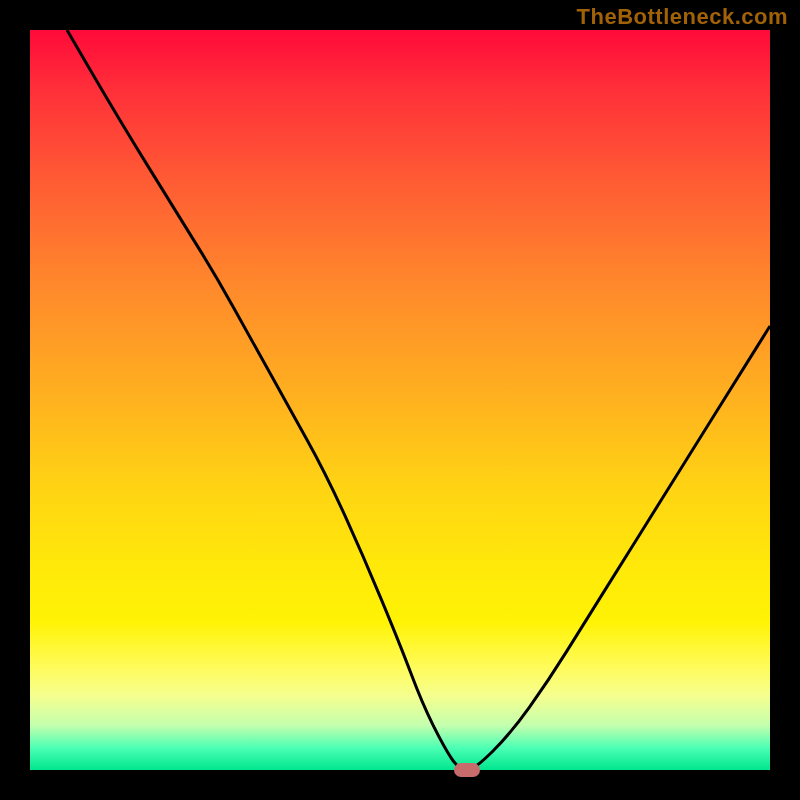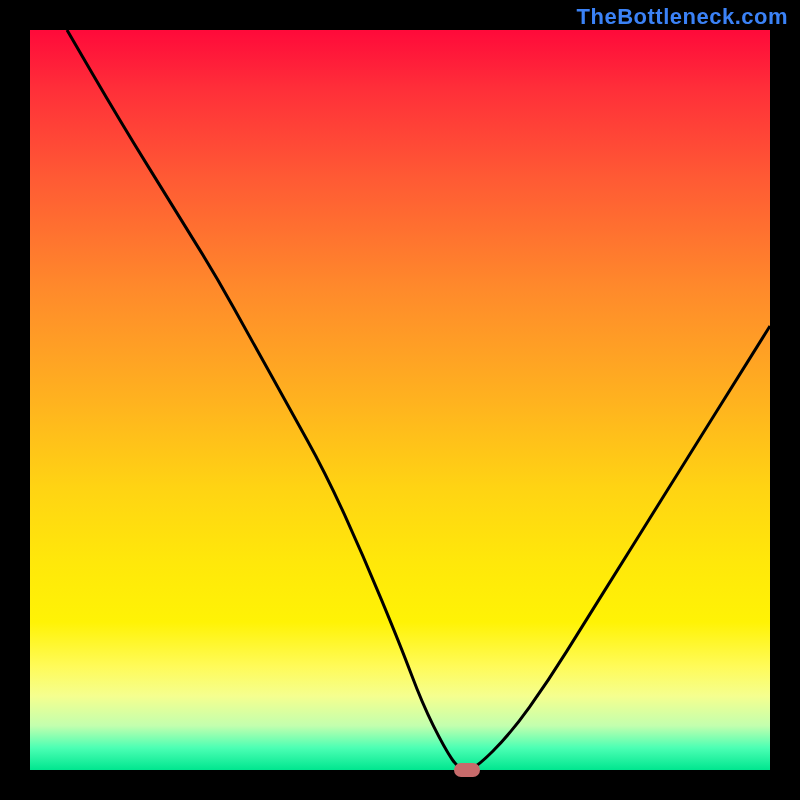--- a/index.html
+++ b/index.html
@@ -8,21 +8,21 @@
     height: 800px;
     background: #000;
     font-family: Arial, Helvetica, sans-serif;
     position: relative;
     overflow: hidden;
   }
   .watermark {
     position: absolute;
     top: 4px;
     right: 12px;
-    color: #3b82f6;
+    color: #a16207;
     font-size: 22px;
     font-weight: bold;
     letter-spacing: 0.5px;
     z-index: 10;
   }
   .plot-area {
     position: absolute;
     left: 30px;
     top: 30px;
     width: 740px;

